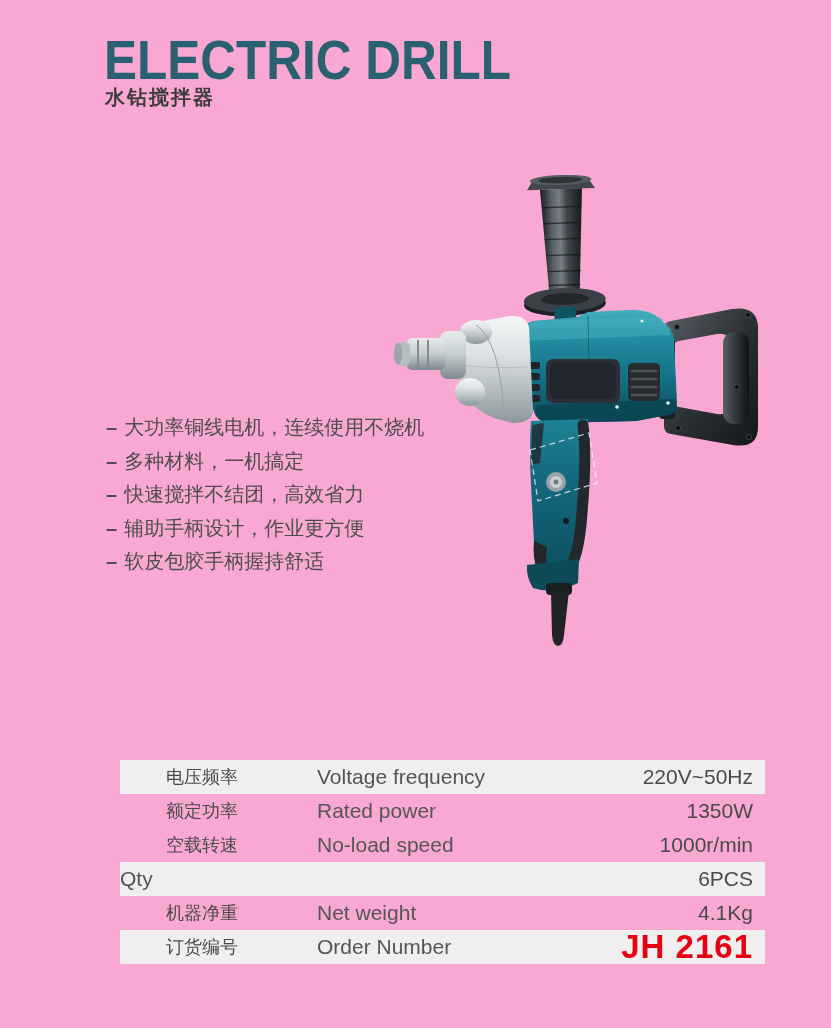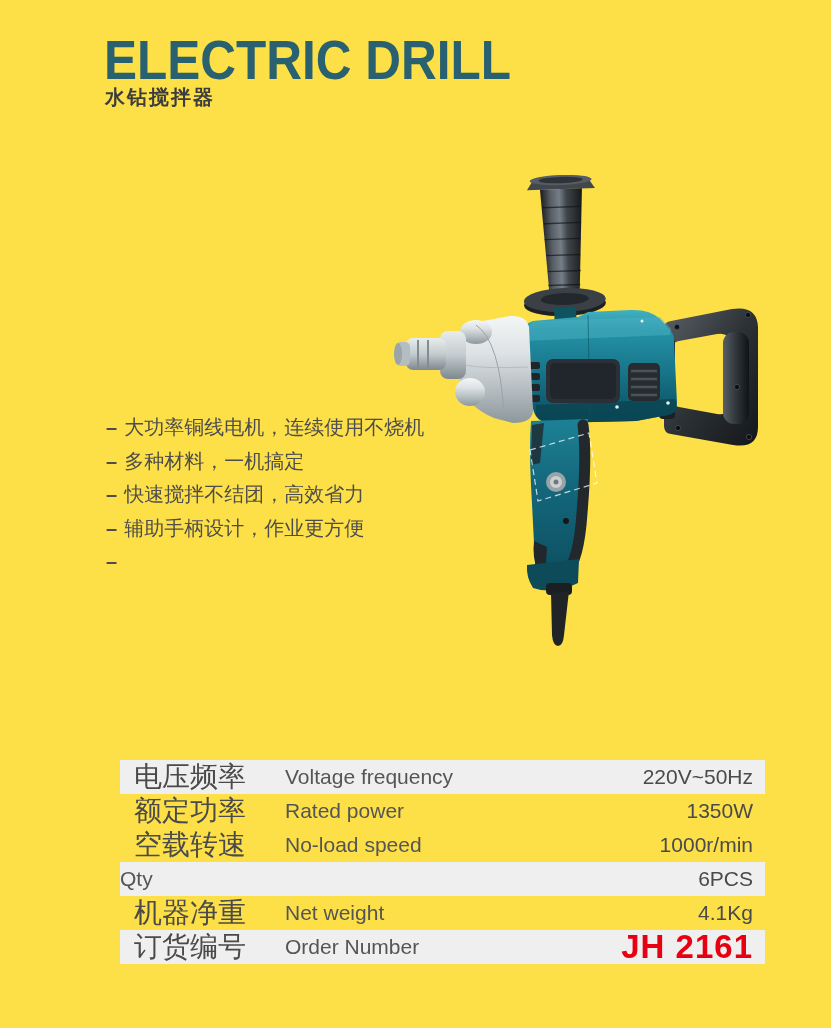--- a/index.html
+++ b/index.html
@@ -1,19 +1,19 @@
 <!DOCTYPE html>
 <html><head>
 <meta charset="utf-8">
 <style>
   html,body{margin:0;padding:0;background:#ffffff;}
   .page{
     position:relative;
     width:831px;height:1028px;
-    background:#fde047;
+    background:#f9a8d4;
     font-family:"Liberation Sans", sans-serif;
     overflow:hidden;
   }
   
   .title{
     position:absolute;left:104px;top:28px;
     font-size:55px;font-weight:bold;color:#2a6170;
     letter-spacing:0px;white-space:nowrap;
     transform:scaleX(.9);transform-origin:left top;
   }
@@ -40,21 +40,21 @@
   
   .spec-table{
     position:absolute;left:120px;top:760px;width:645px;
   }
   .spec-row{
     display:flex;align-items:center;height:34px;
   }
   .spec-row.stripe{background:#efefef;}
   .cell-zh{
     width:165px;padding-left:14px;box-sizing:border-box;
-    font-size:28px;color:#4a4a4a;white-space:nowrap;
+    font-size:18px;color:#4a4a4a;white-space:nowrap;margin-left:32px;
   }
   .cell-en{
     flex:1;font-size:21px;color:#555555;white-space:nowrap;
   }
   .cell-val{
     text-align:right;padding-right:12px;
     font-size:21px;color:#4a4a4a;white-space:nowrap;
   }
   .cell-val.order-number{
     font-size:33px;font-weight:bold;color:#e60012;
@@ -229,20 +229,21 @@
     <li>
         <span class="dash">–</span>
         <span>快速搅拌不结团，高效省力</span>
       </li>
     <li>
         <span class="dash">–</span>
         <span>辅助手柄设计，作业更方便</span>
       </li>
     <li>
         <span class="dash">–</span>
+        <span>软皮包胶手柄握持舒适</span>
       </li>
   </ul>
 
   <div class="spec-table">
     <div class="spec-row stripe">
       <div class="cell-zh">电压频率</div>
       <div class="cell-en">Voltage frequency</div>
       <div class="cell-val">220V~50Hz</div>
     </div>
     <div class="spec-row">

